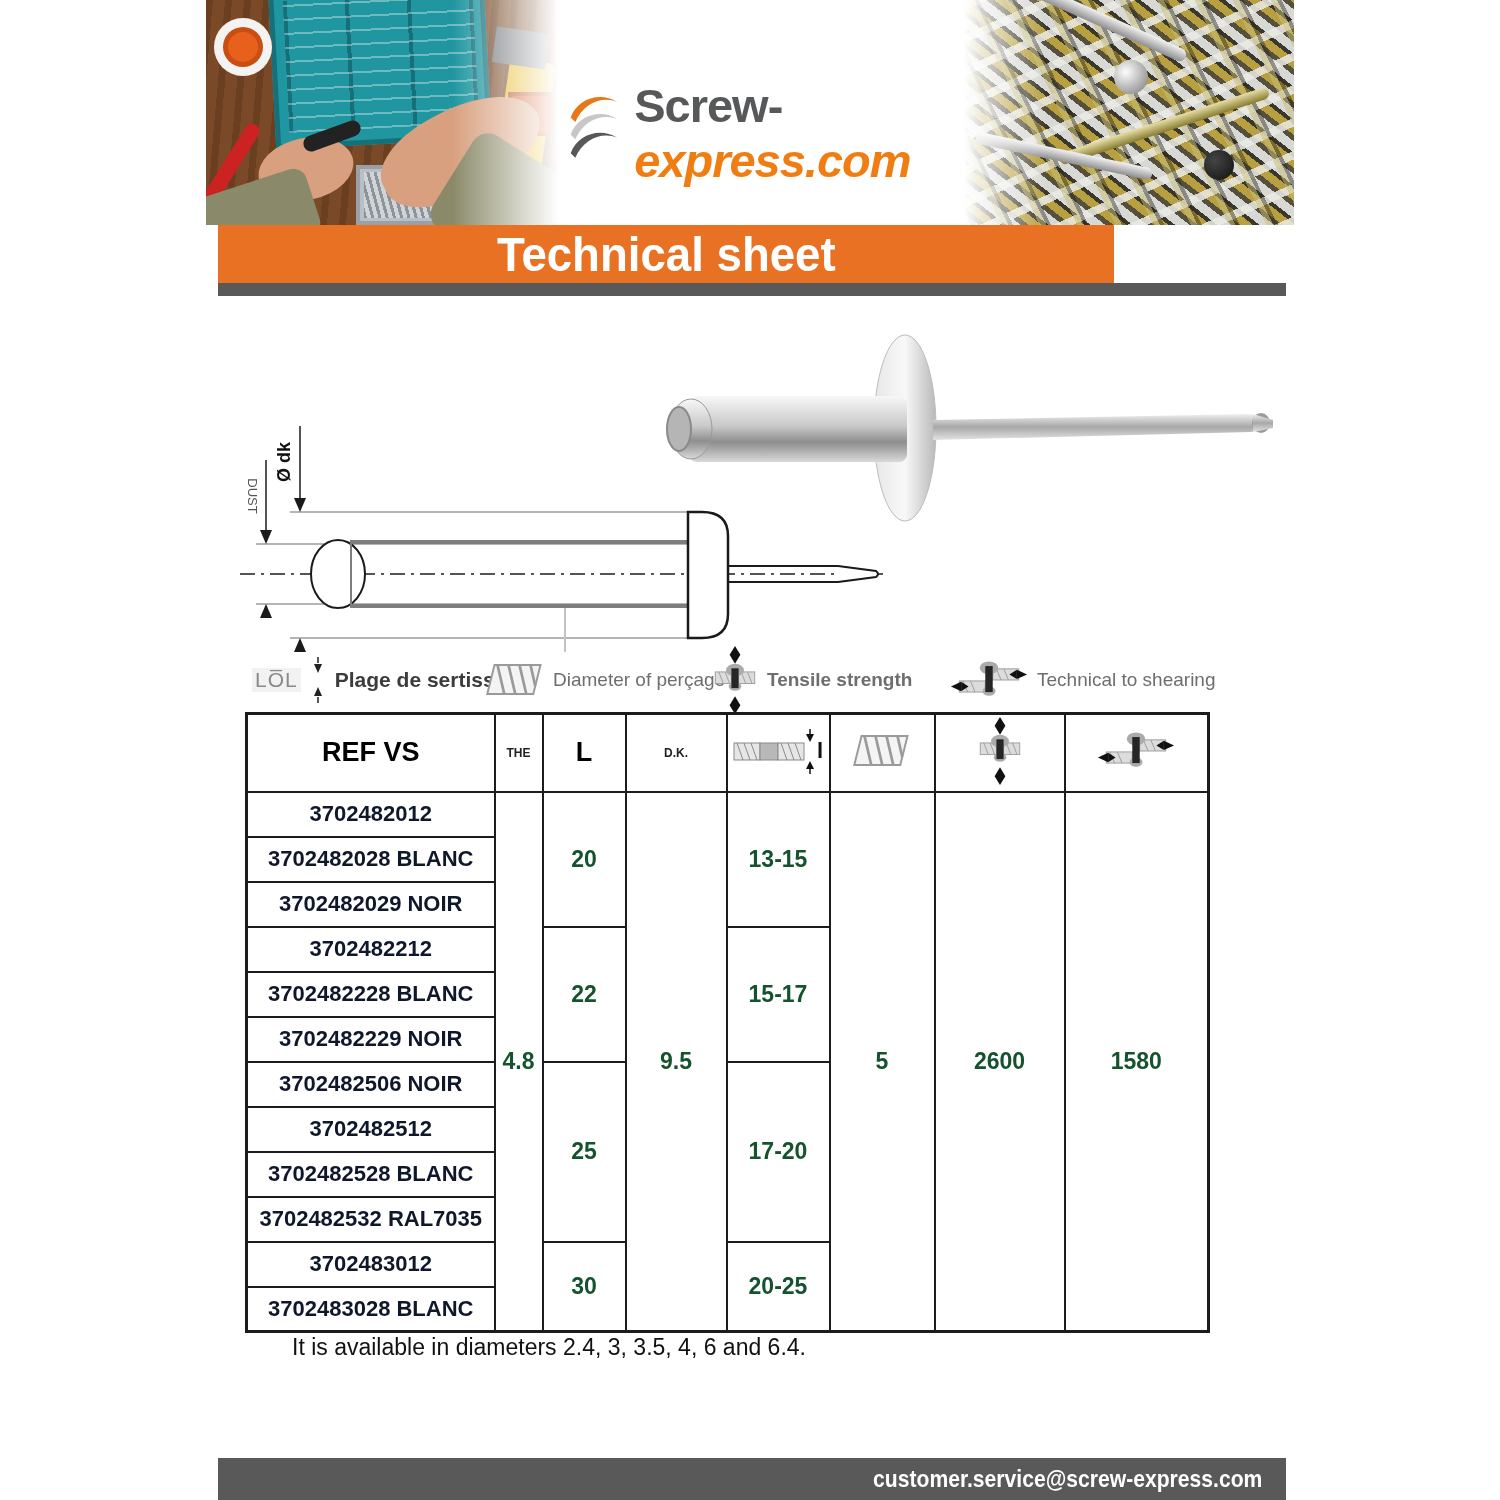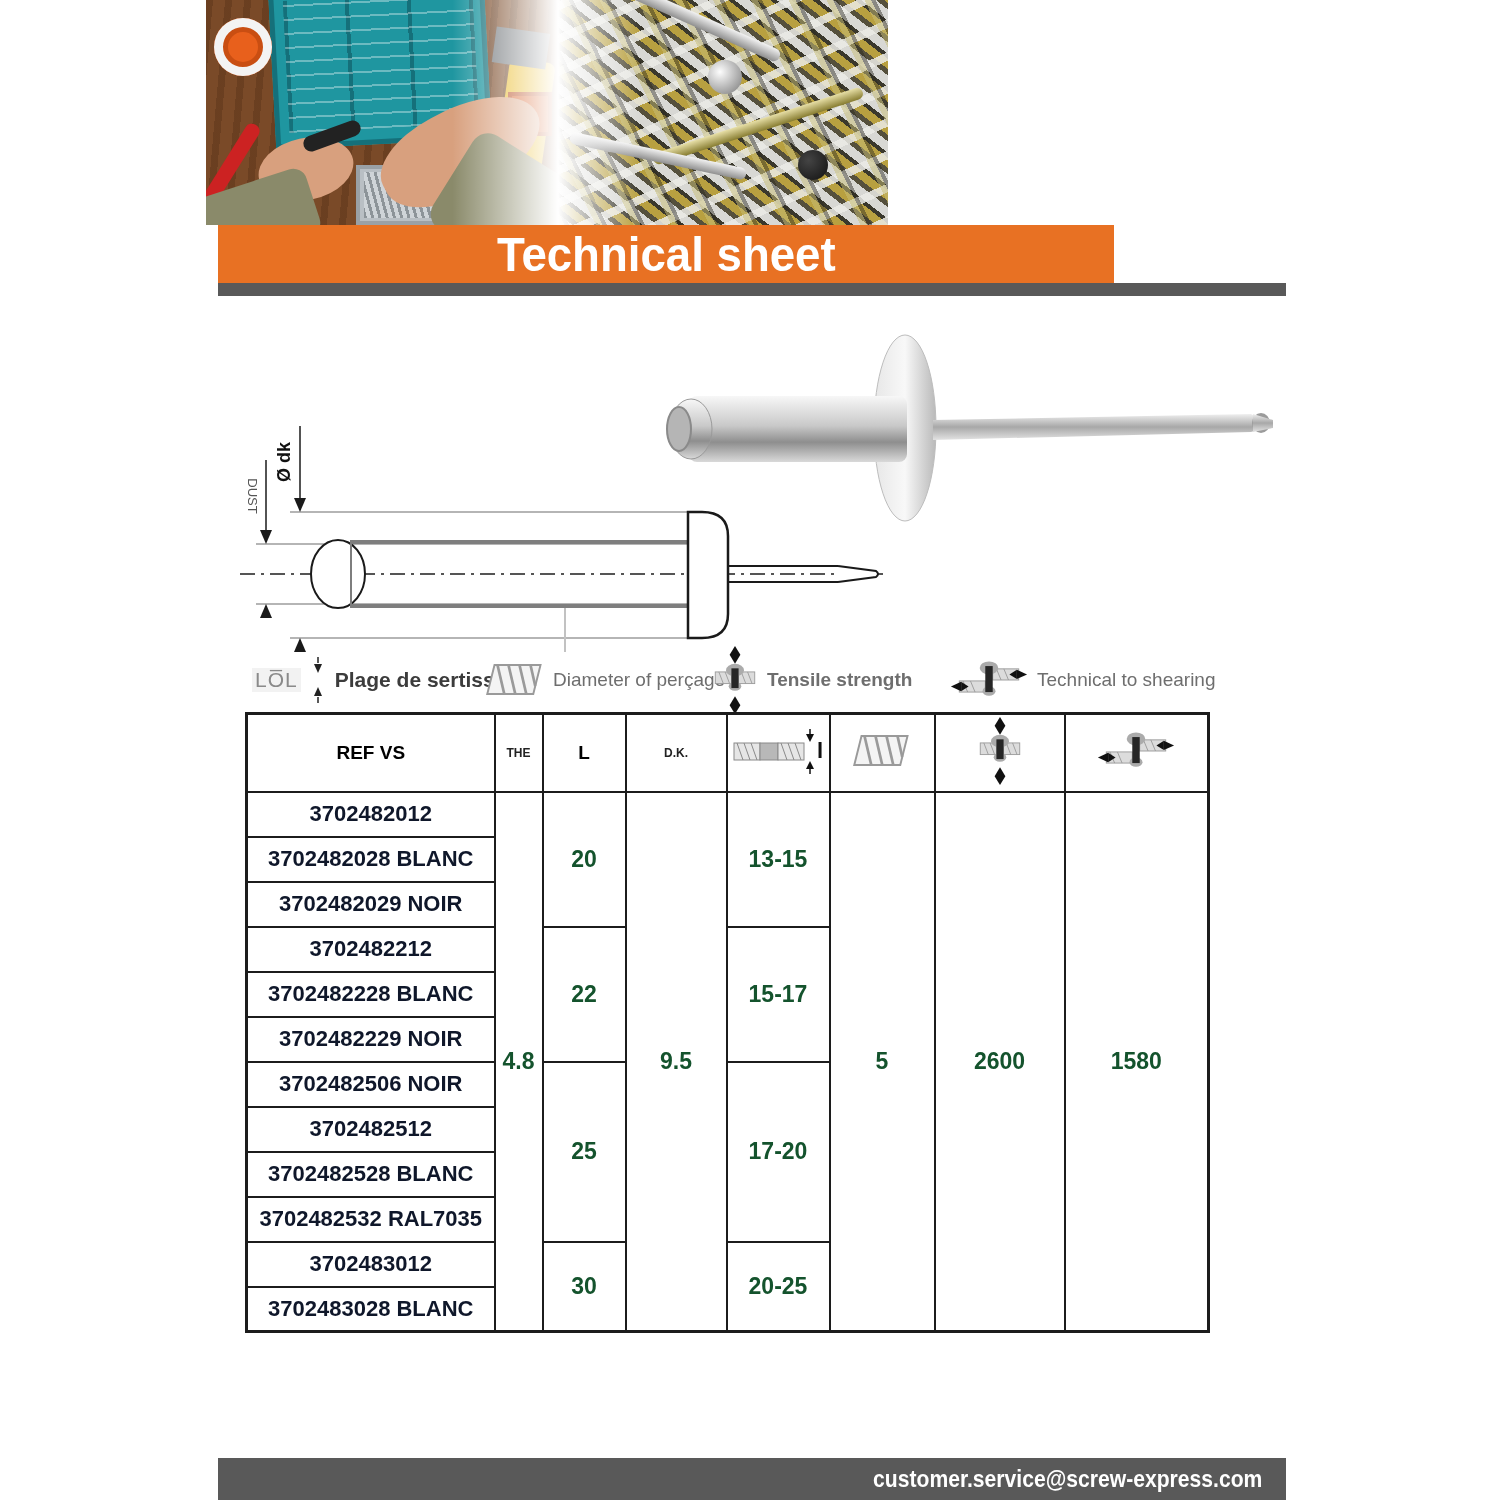--- a/index.html
+++ b/index.html
@@ -35,21 +35,21 @@
   .legend-label-strong{font-size:21px;font-weight:bold;color:#3c3c3c;white-space:nowrap;}
   .lol{font-size:21px;color:#8a8a8a;background:#f2f2f2;padding:0 3px;letter-spacing:1px;}
 
   
   .sheet-table{position:absolute;left:245px;top:712px;border-collapse:collapse;table-layout:fixed;}
   .sheet-table td,.sheet-table th{border:2px solid #1c1c1c;padding:0;text-align:center;vertical-align:middle;
     font-family:"Liberation Sans", sans-serif;background:#fff;}
   .sheet-table{border:3px solid #1c1c1c;}
   .hrow{height:78px;}
   .brow{height:45px;}
-  .h-big{font-size:19px;font-weight:bold;color:#000;}
+  .h-big{font-size:27px;font-weight:bold;color:#000;}
   .h-sml{font-size:12px;font-weight:bold;color:#222;}
   .cell-ref{font-size:22px;font-weight:bold;color:#0f172a;}
   .cell-val{font-size:23px;font-weight:bold;color:#14532d;}
   .vtop{vertical-align:top;padding-top:9px;}
   .span-mid{vertical-align:middle;padding-bottom:104px;border-radius:6px;}
 
   .note{position:absolute;left:292px;top:1334px;font-size:23px;color:#111;}
 
   .footer{position:absolute;left:218px;top:1458px;width:1068px;height:42px;background:#595959;
           display:flex;align-items:center;justify-content:flex-end;box-sizing:border-box;padding-right:24px;}
@@ -75,20 +75,30 @@
       <div class="shape" style="left:288px;top:30px;width:54px;height:36px;background:#6f7478;transform:rotate(8deg);"></div>
       <div class="shape" style="left:302px;top:92px;width:44px;height:44px;background:#d4581e;box-shadow:inset 0 0 0 4px #b23f10;"></div>
       <div class="shape" style="left:170px;top:108px;width:170px;height:86px;background:#d8a07e;border-radius:45% 55% 50% 50%;transform:rotate(-28deg);"></div>
       <div class="shape" style="left:238px;top:150px;width:120px;height:110px;background:#8a8a6a;transform:rotate(32deg);border-radius:18px;"></div>
       <div class="shape" style="left:52px;top:138px;width:96px;height:62px;background:#d8a07e;border-radius:50%;transform:rotate(-12deg);"></div>
       <div class="shape" style="left:-10px;top:182px;width:120px;height:70px;background:#8a8a6a;transform:rotate(-18deg);border-radius:14px;"></div>
       <div class="shape" style="left:96px;top:128px;width:60px;height:16px;background:#222;transform:rotate(-20deg);border-radius:8px;"></div>
       <div class="fade-r"></div>
     </div>
 
+    <div class="logo-area">
+      <div class="logo">
+        <svg width="80" height="108" viewBox="0 0 80 108">
+          <path d="M6,34 C14,10 44,0 66,14 C46,6 22,16 12,40 Z" fill="#e87817"></path>
+          <path d="M6,56 C14,32 44,22 66,36 C46,28 22,38 12,62 Z" fill="#c7c7c5"></path>
+          <path d="M6,80 C14,56 44,46 66,60 C46,52 22,62 12,86 Z" fill="#58585a"></path>
+        </svg>
+        <div class="logo-text"><span class="logo-gray">Screw-</span><span class="logo-orange">express.com</span></div>
+      </div>
+    </div>
 
     <div class="photo photo-right">
       <div class="shape" style="inset:0;background:repeating-linear-gradient(38deg,#d8d8d4 0 9px,#55503c 9px 14px,#b8a040 14px 22px,#3a382c 22px 26px);"></div>
       <div class="shape" style="inset:0;background:repeating-linear-gradient(-24deg,rgba(235,235,230,.85) 0 8px,rgba(90,85,60,0) 8px 30px);"></div>
       <div class="shape" style="inset:0;background:repeating-linear-gradient(64deg,rgba(200,190,120,.5) 0 6px,rgba(40,38,30,.45) 6px 10px,rgba(0,0,0,0) 10px 34px);"></div>
       <div class="shape" style="left:30px;top:10px;width:200px;height:13px;background:linear-gradient(#f2f2f2,#8f8f8f);transform:rotate(24deg);border-radius:6px;"></div>
       <div class="shape" style="left:90px;top:120px;width:220px;height:12px;background:linear-gradient(#e8e0a8,#877c30);transform:rotate(-18deg);border-radius:6px;"></div>
       <div class="shape" style="left:10px;top:150px;width:180px;height:12px;background:linear-gradient(#f2f2f2,#8f8f8f);transform:rotate(12deg);border-radius:6px;"></div>
       <div class="shape" style="left:150px;top:60px;width:34px;height:34px;border-radius:50%;background:radial-gradient(circle at 35% 35%,#fdfdfd,#777);"></div>
       <div class="shape" style="left:240px;top:150px;width:30px;height:30px;border-radius:50%;background:radial-gradient(circle at 35% 35%,#444,#111);"></div>
@@ -343,18 +353,19 @@
       <td class="cell-ref">3702483012</td>
       <td class="cell-val vtop" rowspan="2">30</td>
       <td class="cell-val vtop" rowspan="2">20-25</td>
     </tr>
     <tr class="brow">
       <td class="cell-ref">3702483028 BLANC</td>
     </tr>
   </tbody>
     </table>
 
+  <div class="note">It is available in diameters 2.4, 3, 3.5, 4, 6 and 6.4.</div>
 
   <div class="footer">
     <span class="footer-text">customer.service@screw-express.com</span>
   </div>
 
 </div>
 
 </body></html>

